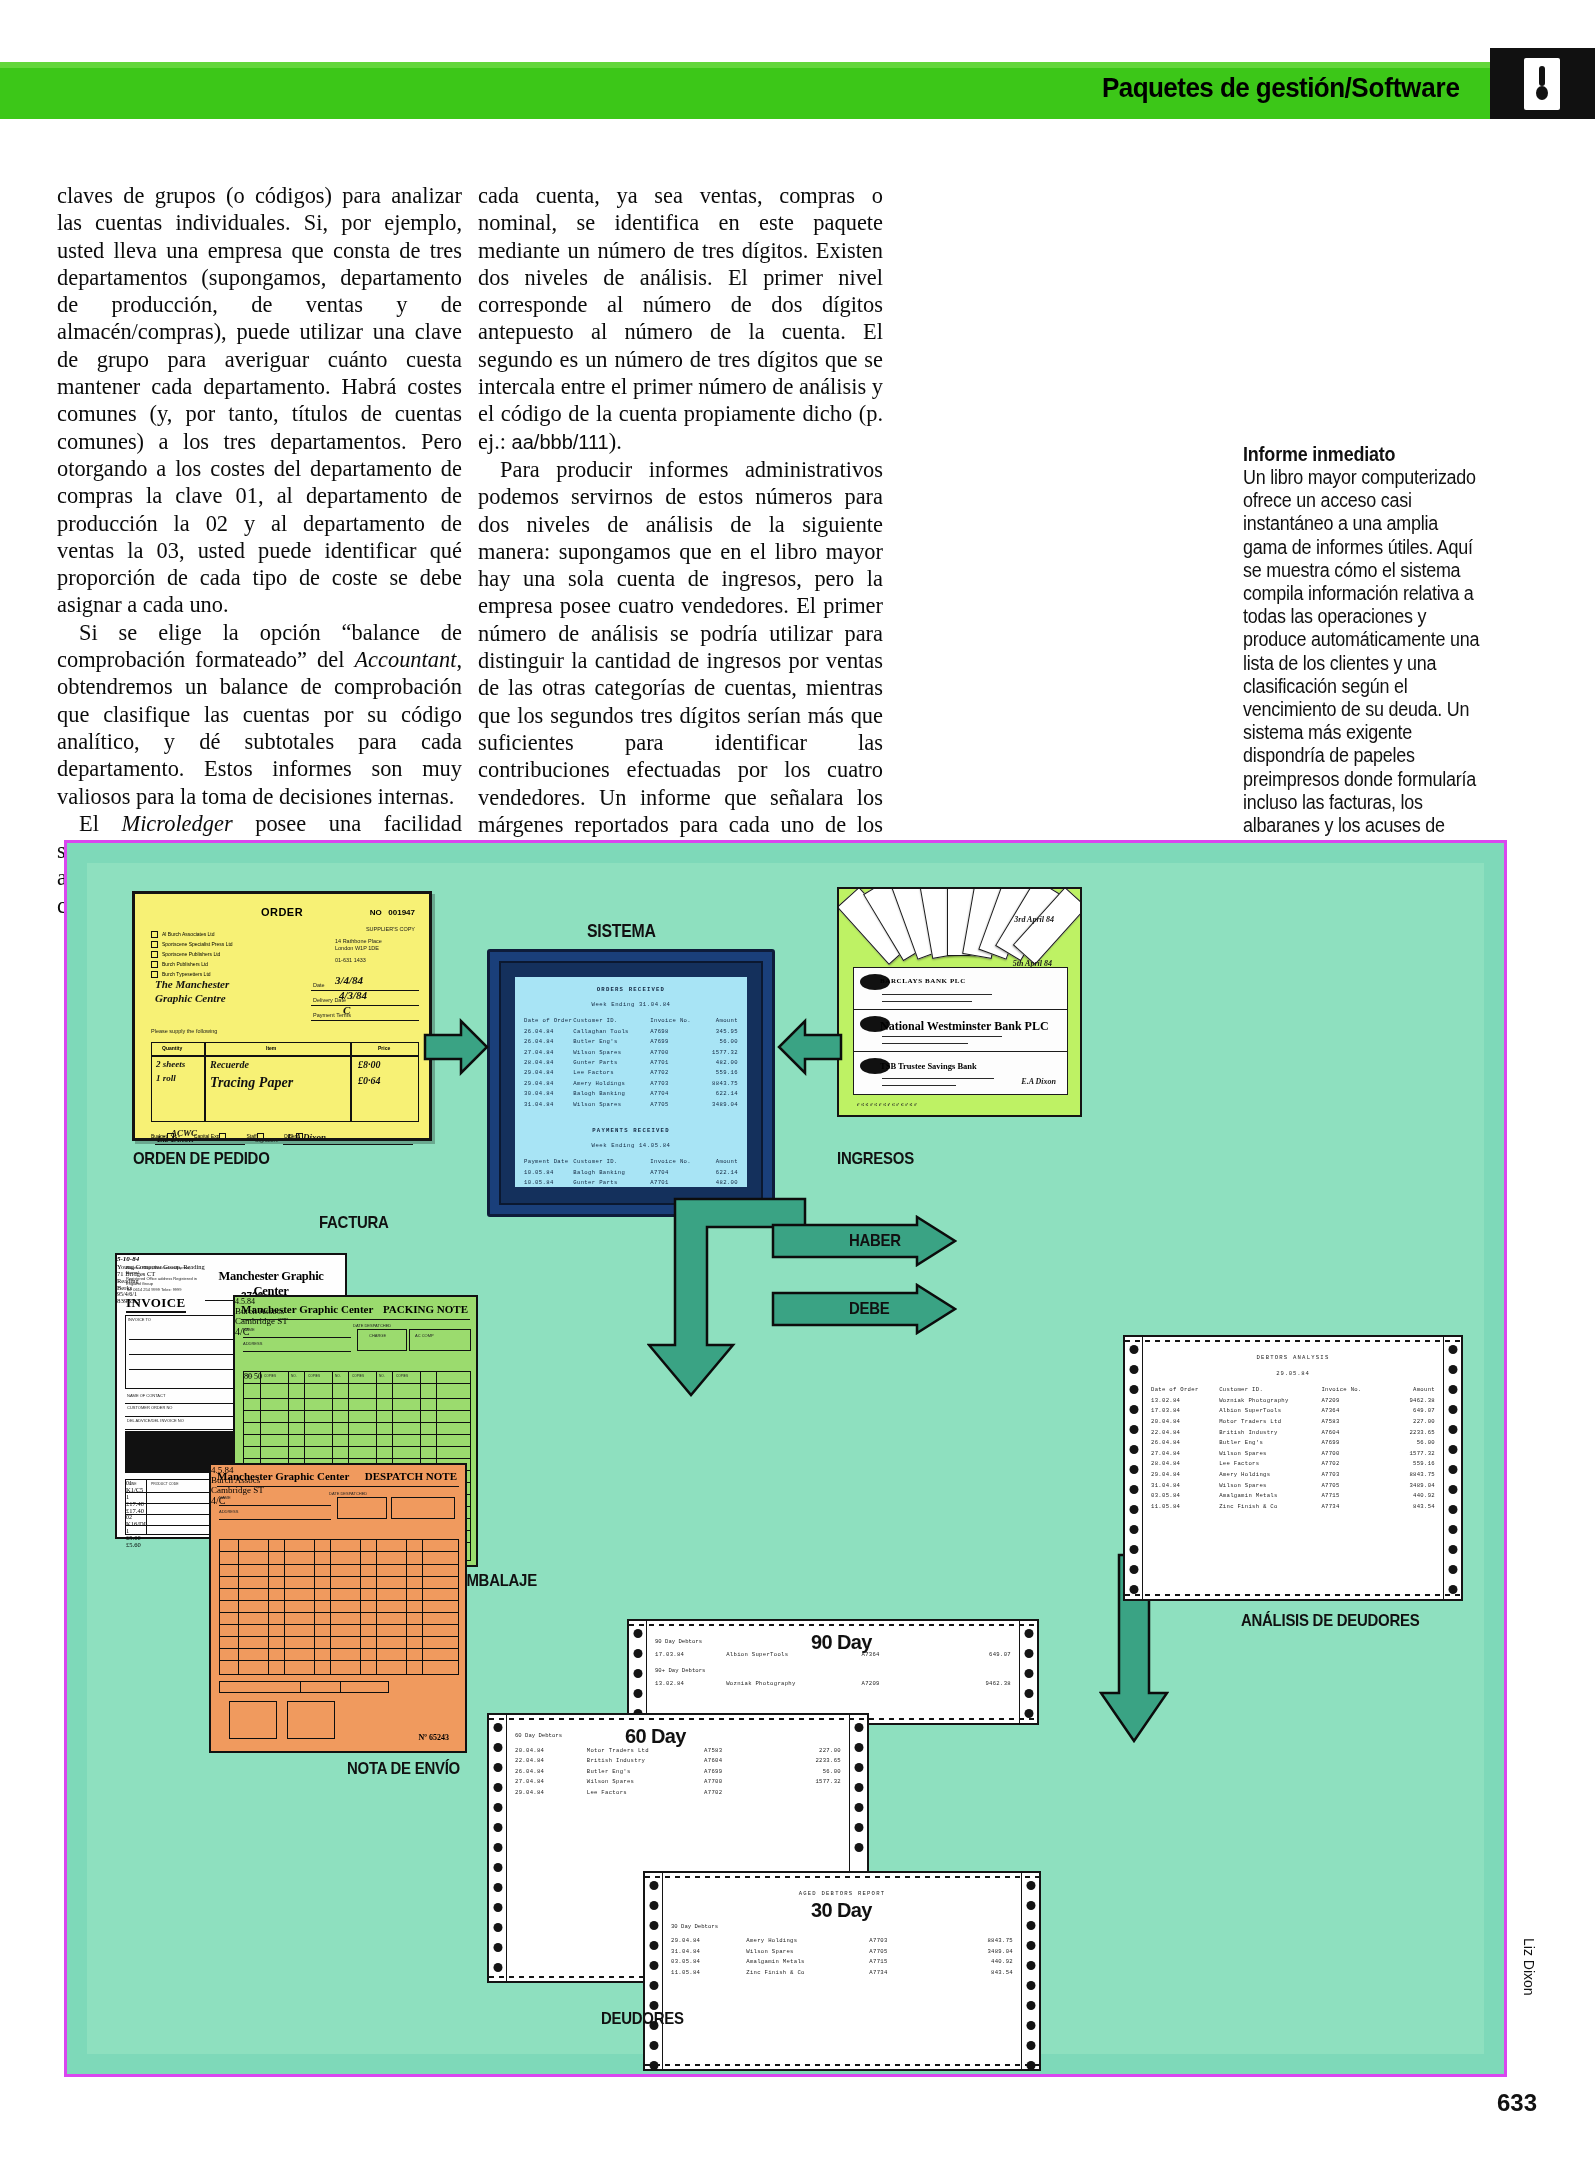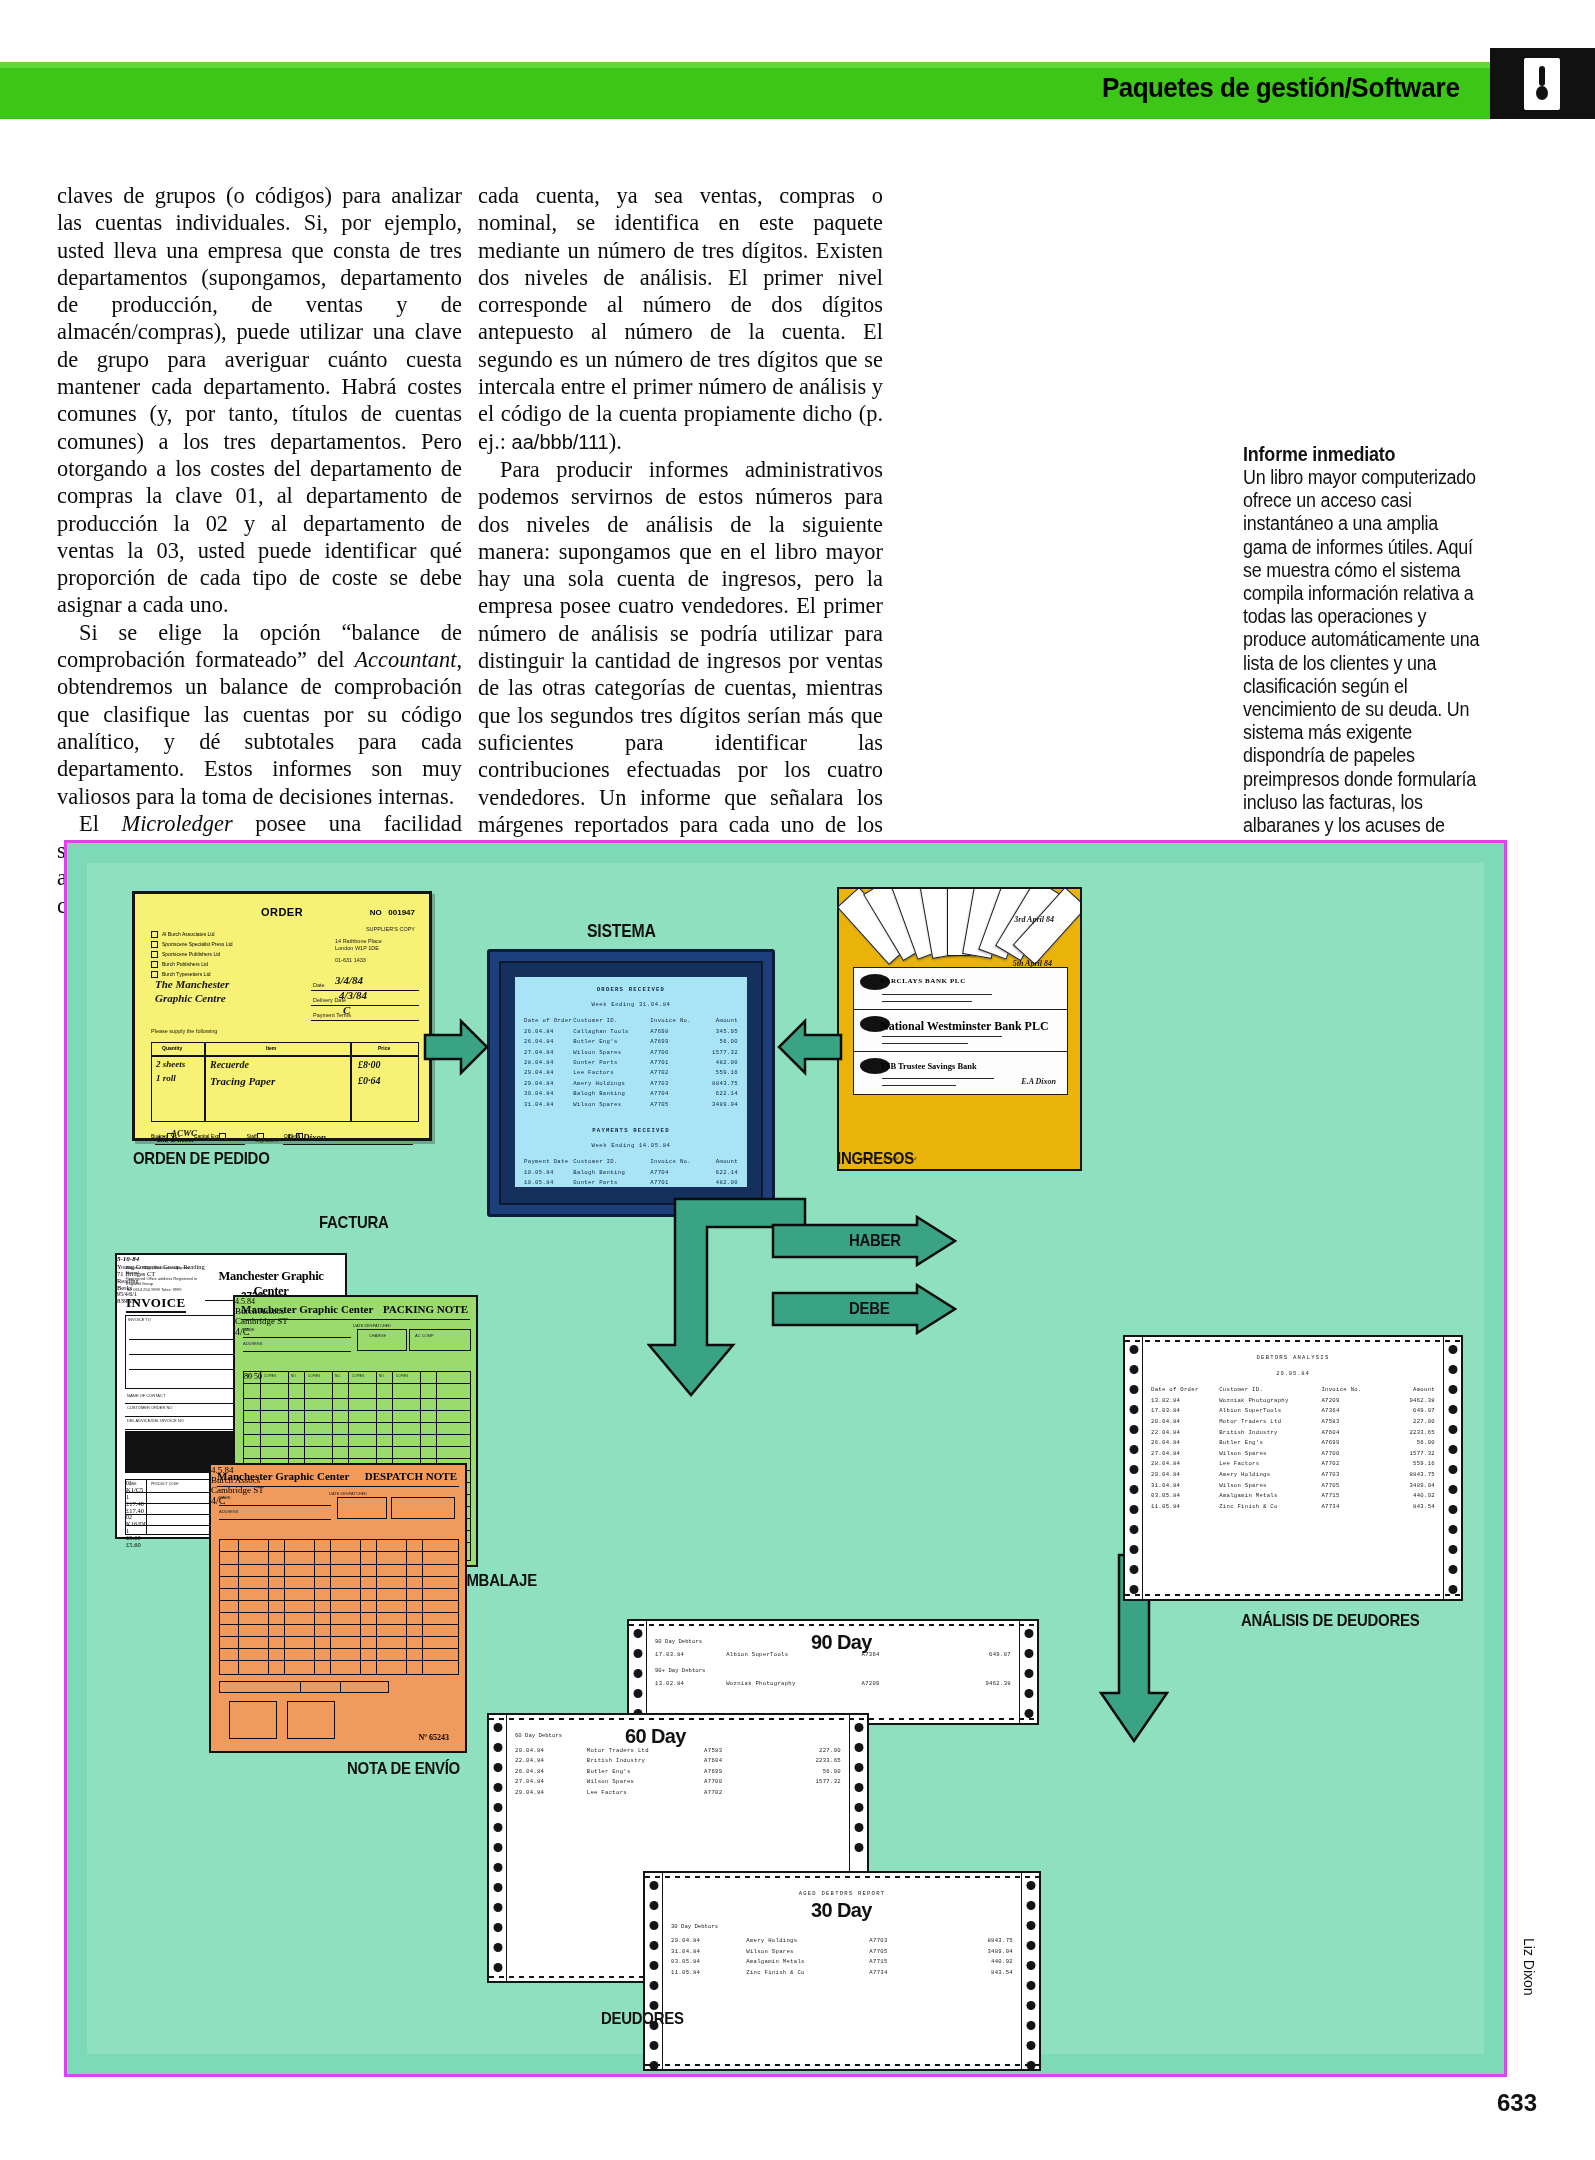--- a/index.html
+++ b/index.html
@@ -163,22 +163,22 @@
   }
   #screen th { letter-spacing:0.35px; }
   #screen td.num, #screen th.num { text-align:right; }
   #screen .c-date { width:23%; }
   #screen .c-cust { width:36%; }
   #screen .c-inv  { width:22%; }
   #screen .c-amt  { width:19%; }
 
   
   #income {
-    position:absolute; left:750px; top:24px; width:245px; height:284px;
-    background:#eab308; border:2px solid #141414; overflow:hidden;
+    position:absolute; left:750px; top:24px; width:245px; height:230px;
+    background:#bef264; border:2px solid #141414; overflow:hidden;
   }
   #income .fan { position:absolute; left:-10px; top:-6px; width:270px; height:120px; }
   #income .chq {
     position:absolute; background:#fff; border:1px solid #1b1b1b;
     box-shadow:0 1px 2px rgba(0,0,0,.35);
   }
   #income .bank {
     position:absolute; left:14px; width:215px; height:44px;
     background:#fdfdfd; border:1px solid #1c1c1c;
   }
@@ -382,21 +382,21 @@
     <div id="of-table">
       <div class="vline" style="left:52px"></div>
       <div class="vline" style="left:198px"></div>
       <div class="hline" style="top:12px"></div>
       <div class="colhead" style="left:10px">Quantity</div>
       <div class="colhead" style="left:114px">Item</div>
       <div class="colhead" style="left:226px">Price</div>
       <div class="hand" style="left:4px; top:16px; font-size:9px;">2 sheets</div>
       <div class="hand" style="left:4px; top:30px; font-size:9px;">1 roll</div>
       <div class="hand" style="left:58px; top:16px; font-size:10px;">Recuerde</div>
-      <div class="hand" style="left:58px; top:32px; font-size:11px;">Tracing Paper</div>
+      <div class="hand" style="left:58px; top:32px; font-size:14px;">Tracing Paper</div>
       <div class="hand" style="left:206px; top:16px; font-size:10px;">£8·00</div>
       <div class="hand" style="left:206px; top:32px; font-size:10px;">£0·64</div>
     </div>
 
     <div class="checkrow" style="left:16px; top:232px; width:280px;">
       <span class="txt">Budget</span><span class="box"></span>
       <span class="txt" style="margin-left:12px">Capital Exp</span><span class="box"></span>
       <span class="txt" style="margin-left:12px">Staff</span><span class="box"></span>
       <span class="txt" style="margin-left:12px">Other</span><span class="box"></span>
     </div>

